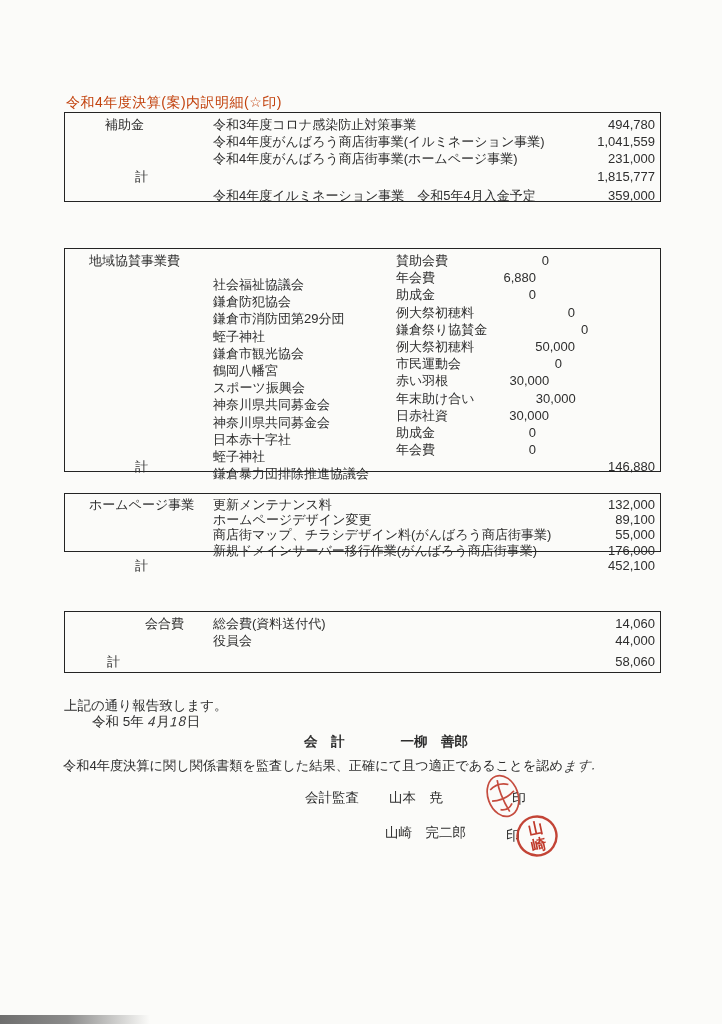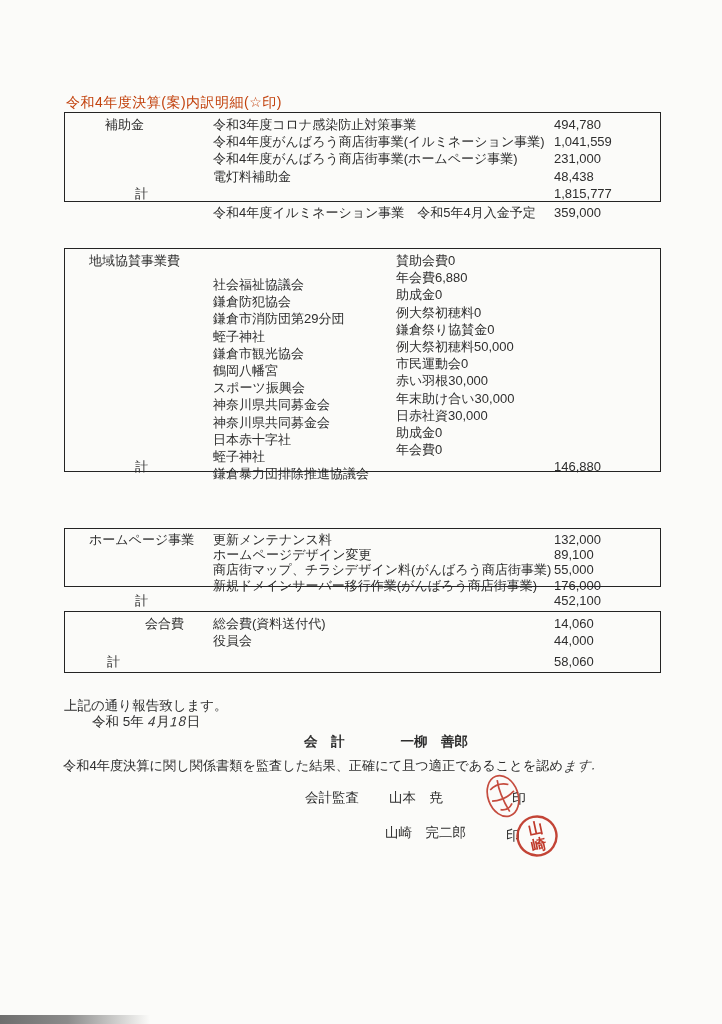--- a/index.html
+++ b/index.html
@@ -21,32 +21,32 @@
   
   .tbox {
     position:absolute; left:64px; width:597px;
     border:1.6px solid #242424;
     box-sizing:border-box;
     display:flex; flex-direction:column;
     padding-top:3px;
   }
   .t1 { top:112px; height:90px; }
   .t2 { top:248px; height:224px; }
-  .t3 { top:528px; height:59px;  }
+  .t3 { top:493px; height:59px;  }
   .t4 { top:611px; height:62px;  }
 
   .trow { display:flex; align-items:center; height:17.2px; font-size:13px; line-height:17.2px; white-space:nowrap; }
   .t3 .trow { height:15.2px; line-height:15.2px; }
 
   .cell-cat   { width:148px; flex:none; box-sizing:border-box; padding-left:24px; }
   .t1 .cell-cat { padding-left:40px; }
   .t4 .cell-cat { padding-left:80px; }
   .cell-org   { width:183px; flex:none;margin-top:48px; }
   .cell-desc  { flex:1; }
-  .cell-amt   { width:106px; flex:none; padding-right:5px; box-sizing:border-box; }
+  .cell-amt   { width:106px; flex:none; text-align:right; padding-right:5px; box-sizing:border-box; }
 
   .total-row  { margin-top:auto; margin-bottom:2px; }
   .total-row .cell-cat { padding-left:70px; }
   .t4 .total-row .cell-cat { padding-left:42px; }
   .note-row { margin-bottom:1px; }
 
   
   .f-abs { position:absolute; font-size:13.5px; color:#2e2e2e; white-space:nowrap; }
   .report-line    { left:64px;  top:697px; }
   .date-line      { left:92px;  top:713px; }
@@ -96,25 +96,20 @@
     <div class="trow">
       <div class="cell-cat"></div>
       <div class="cell-desc">令和4年度がんばろう商店街事業(イルミネーション事業)</div>
       <div class="cell-amt">1,041,559</div>
     </div>
     <div class="trow">
       <div class="cell-cat"></div>
       <div class="cell-desc">令和4年度がんばろう商店街事業(ホームページ事業)</div>
       <div class="cell-amt">231,000</div>
     </div>
-    <div class="trow">
-      <div class="cell-cat"></div>
-      <div class="cell-desc">電灯料補助金</div>
-      <div class="cell-amt">48,438</div>
-    </div>
     <div class="trow total-row">
       <div class="cell-cat">計</div>
       <div class="cell-desc"></div>
       <div class="cell-amt">1,815,777</div>
     </div>
     <div class="trow note-row">
       <div class="cell-cat"></div>
       <div class="cell-desc">令和4年度イルミネーション事業　令和5年4月入金予定</div>
       <div class="cell-amt">359,000</div>
     </div>

